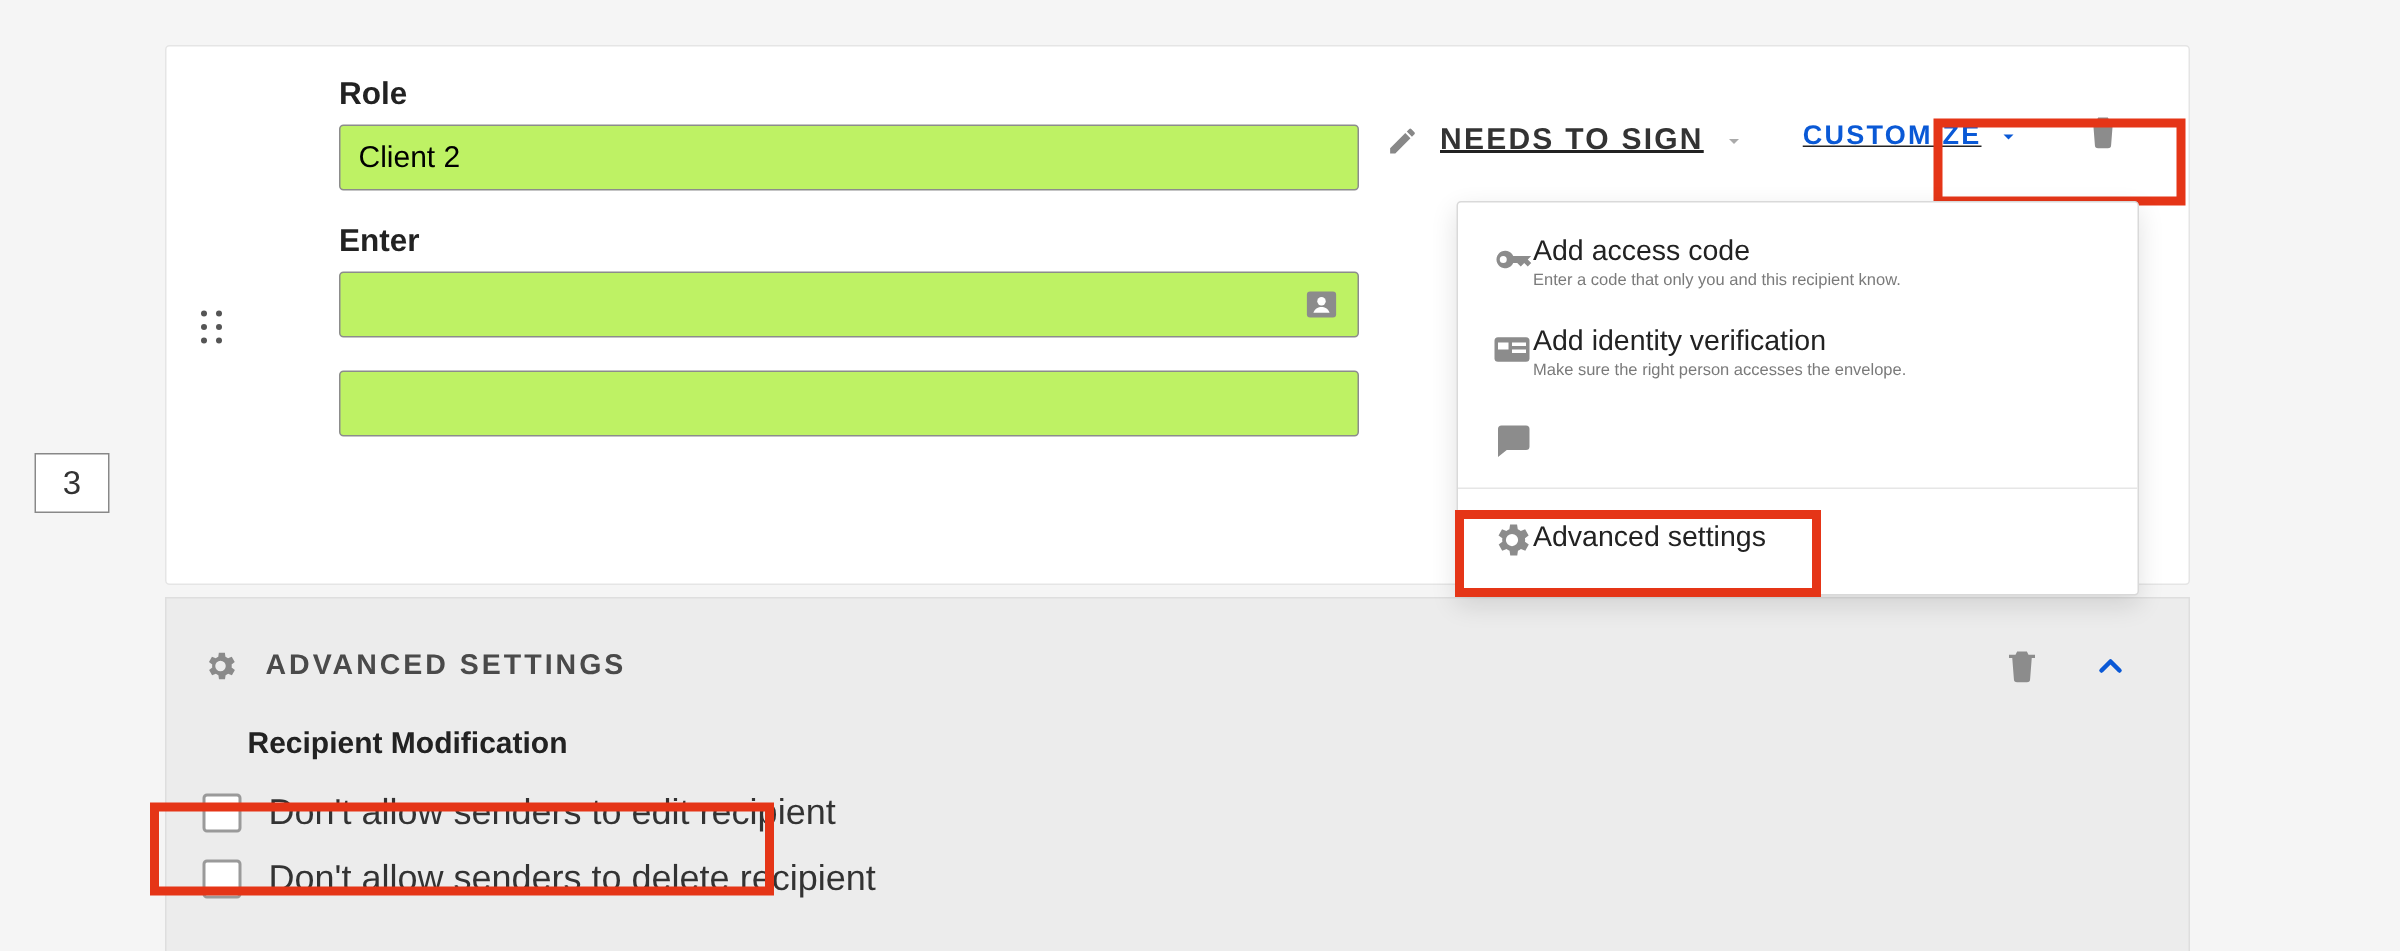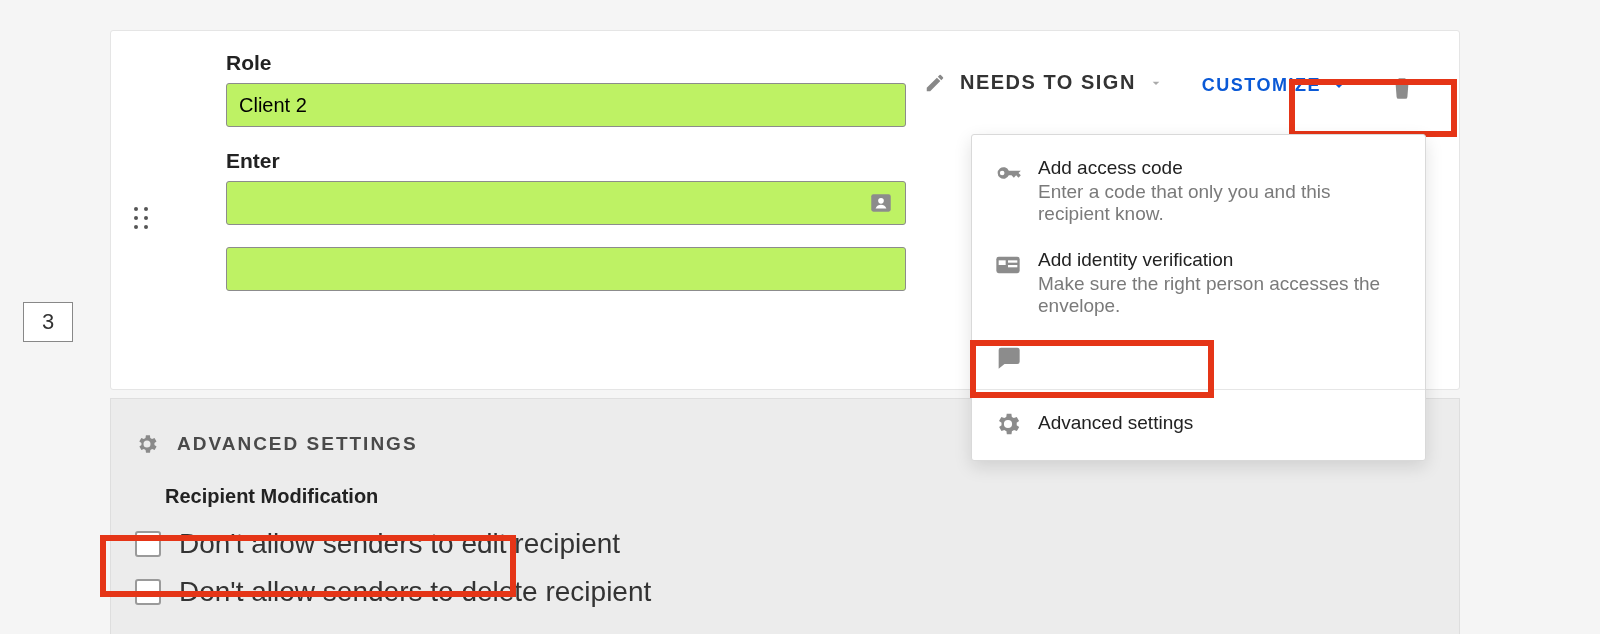--- a/index.html
+++ b/index.html
@@ -45,21 +45,21 @@
     padding: 0 12px; font-size: 20px;
     background: #bef264;
   }
   .input-wrap { position: relative; width: 680px; }
   .input-right-icon {
     position: absolute; right: 12px; top: 50%; transform: translateY(-50%);
     width: 26px; height: 26px; color: #888;
   }
   .top-controls {
     position: absolute; right: 40px; top: 40px;
-    display: flex; align-items: flex-start; gap: 32px;
+    display: flex; align-items: flex-end; gap: 32px; text-decoration: underline;
   }
   .needs-sign {
     display: flex; align-items: center; gap: 12px;
     color: #333; font-size: 20px; letter-spacing: 1.5px; font-weight: 600;
     cursor: pointer;
   }
   .needs-sign .pencil { color: #777; margin-right: 2px; }
   .needs-sign .caret { color: #aaa; }
   .customize-btn {
     display: flex; align-items: center; gap: 10px;
@@ -77,27 +77,27 @@
 
   .dropdown {
     position: absolute; right: 33px; top: 103px;
     width: 455px; background: #fff;
     border: 1px solid #d9d9d9; border-radius: 3px;
     box-shadow: 0 6px 18px rgba(0,0,0,.12);
     padding: 10px 0;
     z-index: 5;
   }
   .dd-item {
-    display: flex; align-items: flex-start; gap: 16px;
+    display: flex; align-items: flex-start; gap: 0;
     padding: 12px 22px; cursor: pointer;
   }
   .dd-icon { width: 28px; height: 28px; color: #8c8c8c; flex: none; margin-top: 2px; }
   .dd-text { flex: 1; }
   .dd-title { font-size: 19px; color: #222; margin-bottom: 2px; }
-  .dd-sub { font-size: 19px; color: #7a7a7a; }
+  .dd-sub { font-size: 11px; color: #7a7a7a; }
   .dd-sep { height: 1px; background: #e6e6e6; margin: 6px 0; }
   .dd-adv { align-items: center; }
   .dd-adv .dd-title { margin: 0; }
   .highlight-box-2 {
     position: absolute; left: -2px; top: 205px;
     width: 244px; height: 58px;
     border: 6px solid #e53517; pointer-events: none;
   }
 
   .adv-panel {
@@ -118,21 +118,21 @@
     color: #555;
   }
   .adv-header-left .gear { width: 24px; height: 24px; color: #8a8a8a; }
   .adv-title { font-size: 19px; letter-spacing: 2px; font-weight: 700; color: #4a4a4a; }
   .adv-header-right { display: flex; align-items: center; gap: 30px; }
   .chevron-up { color: #0a59d6; cursor: pointer; }
   .chevron-up svg { width: 24px; height: 24px; }
   .sub-heading { font-weight: 700; font-size: 20px; margin-bottom: 12px; margin-left: 30px; }
   .check-row {
     display: flex; align-items: center; gap: 18px;
-    padding: 8px 0; font-size: 28px; color: #333;
+    padding: 8px 0; font-size: 24px; color: #333;
   }
   .chk {
     width: 26px; height: 26px; border: 2px solid #9a9a9a; border-radius: 3px; background: #fff;
     cursor: pointer; flex: none;
   }
   .highlight-box-3 {
     position: absolute; left: 100px; top: 535px;
     width: 416px; height: 62px;
     border: 6px solid #e53517; pointer-events: none;
   }

